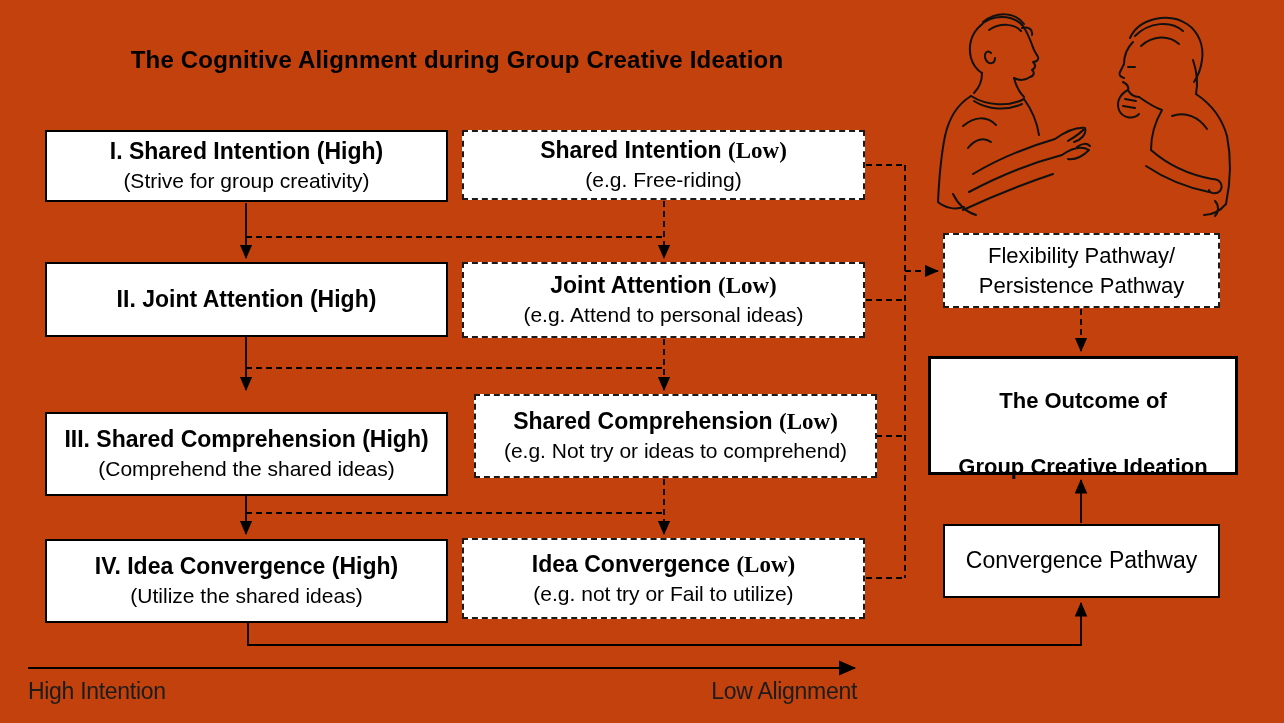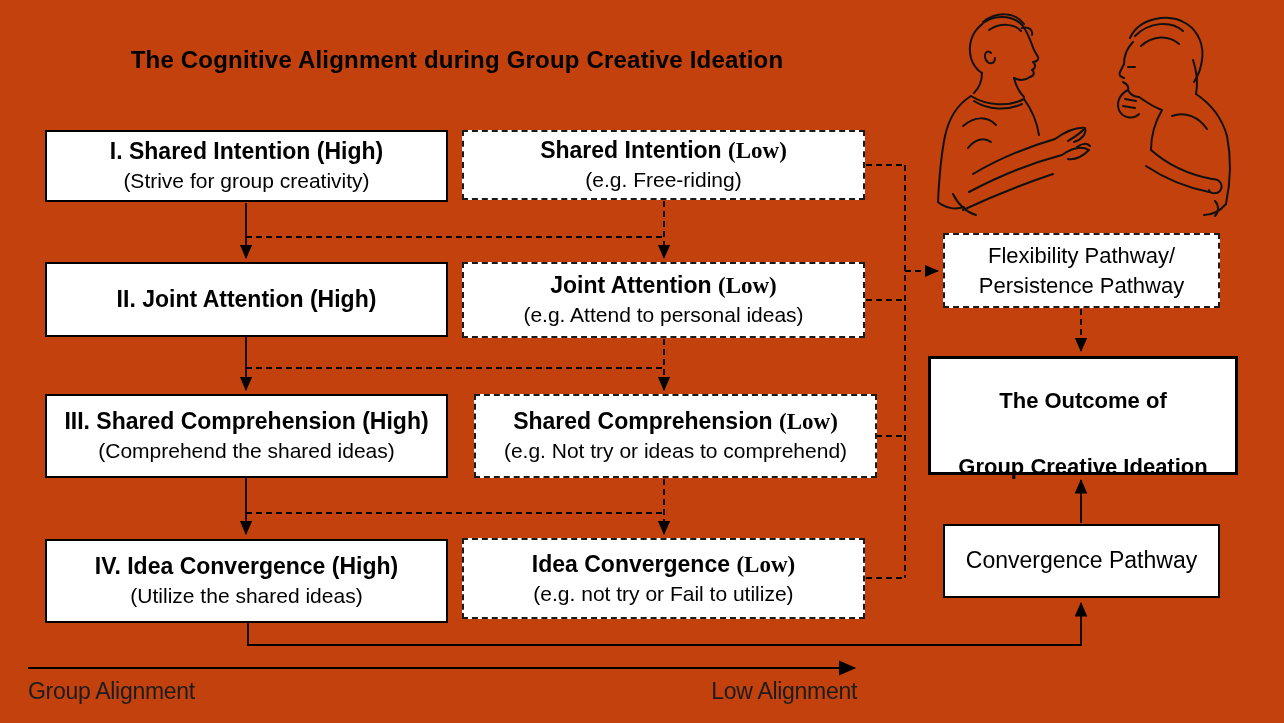--- a/index.html
+++ b/index.html
@@ -74,21 +74,21 @@
 
   <div class="title">The Cognitive Alignment during Group Creative Ideation</div>
 
   <div class="box solid" style="left:45px;top:130px;width:399px;height:68px;">
     <div class="heading">I. Shared Intention (High)</div>
     <div class="subtitle">(Strive for group creativity)</div>
   </div>
   <div class="box solid" style="left:45px;top:262px;width:399px;height:71px;">
     <div class="heading">II. Joint Attention (High)</div>
   </div>
-  <div class="box solid" style="left:45px;top:394px;width:399px;height:80px;text-align:center;">
+  <div class="box solid" style="left:45px;top:412px;width:399px;height:80px;text-align:center;">
     <div class="heading">III. Shared Comprehension (High)</div>
     <div class="subtitle">(Comprehend the shared ideas)</div>
   </div>
   <div class="box solid" style="left:45px;top:539px;width:399px;height:80px;">
     <div class="heading">IV. Idea Convergence (High)</div>
     <div class="subtitle">(Utilize the shared ideas)</div>
   </div>
 
   <div class="box dashed" style="left:462px;top:130px;width:399px;height:66px;">
     <div class="heading">
@@ -155,16 +155,16 @@
     <path d="M203,86 C195,90 191,98 194,106 C197,114 208,116 214,110 M200,95 L211,97 M198,102 L210,104"></path>
     <path d="M268,56 C272,68 273,80 271,90"></path>
     <path d="M271,90 C286,100 297,114 302,132 C306,152 306,176 301,200"></path>
     <path d="M214,93 C224,100 231,104 237,106 M237,106 C230,118 226,132 226,146"></path>
     <path d="M247,112 C260,107 274,113 282,125"></path>
     <path d="M226,146 C244,162 266,171 287,175 M221,162 C242,176 264,184 284,188"></path>
     <path d="M287,175 C295,175 299,181 295,187 C291,191 284,189 284,186"></path>
     <path d="M301,200 C295,207 287,211 279,211 M290,197 C294,201 294,208 290,212"></path>
   </svg>
 
-  <div class="axis-label" style="left:28px;">Group Alignment</div>
+  <div class="axis-label" style="left:28px;">High Intention</div>
   <div class="axis-label" style="left:700px;width:157px;text-align:right;">Low Alignment</div>
 
 </div>
 
 </body></html>

